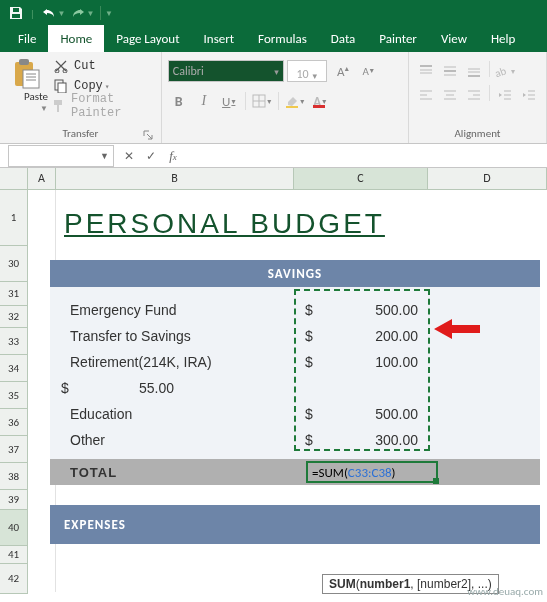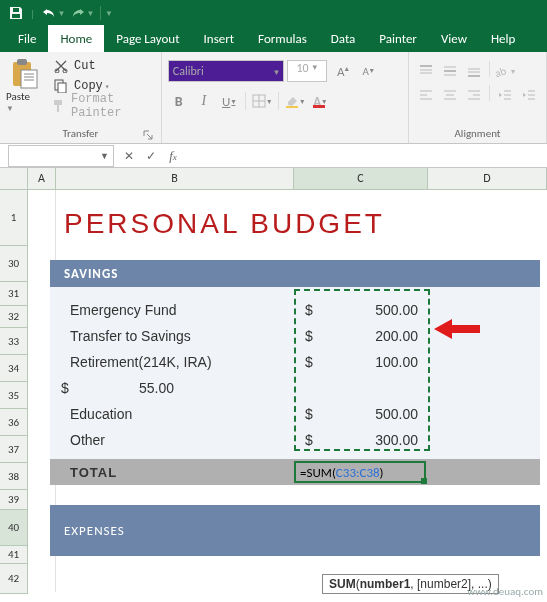--- a/index.html
+++ b/index.html
@@ -10,31 +10,31 @@
   .ribbon-tabs { background:#0b6b3a; height:26px; display:flex; align-items:flex-end; padding:0 0 0 6px; }
   .tab { padding:6px 12px; color:#fff; font-size:13px; cursor:pointer; }
   .tab.file { background:transparent; }
   .tab.active { background:#fff; color:#14532d; }
   .ribbon { background:#f3f3f3; border-bottom:1px solid #c6c6c6; height:92px; display:flex; }
   .group { border-right:1px solid #d9d9d9; display:flex; flex-direction:column; justify-content:space-between; padding:4px 6px 0; }
   .group-label { text-align:center; font-size:11px; color:#666; padding:2px 0 3px; position:relative; }
   .dialog-launcher { position:absolute; right:2px; bottom:3px; width:10px; height:10px; }
   .clipboard { width:166px; display:flex; flex-direction:column; }
   .clip-body { display:flex; flex:1; }
-  .paste { width:42px; text-align:left; font-size:11px; color:#333; }
+  .paste { width:42px; text-align:right; font-size:11px; color:#333; }
   .paste .icon { width:32px; height:32px; margin:2px auto 0; }
   .clip-right { flex:1; padding-left:4px; }
   .clip-row { display:flex; align-items:center; height:20px; font-size:12px; color:#333;font-family:Liberation Mono, monospace; }
   .clip-row .ic { width:18px; height:16px; margin-right:4px; display:flex; align-items:center; justify-content:center; }
   .disabled { color:#aaa; }
   .font-group { width:254px; }
   .font-body { flex:1; }
   .font-row { display:flex; align-items:center; height:30px; gap:3px; padding:2px 0; }
-  .font-name { width:116px; height:22px; border:1px solid #c6c6c6; background:#4c1d95; display:flex; align-items:center; padding:0 4px; color:#aaa; font-size:12px; }
-  .font-size { width:40px; height:22px; border:1px solid #c6c6c6; background:#fff; display:flex; align-items:flex-start; justify-content:center; color:#aaa; }
+  .font-name { width:116px; height:22px; border:1px solid #c6c6c6; background:#14532d; display:flex; align-items:center; padding:0 4px; color:#aaa; font-size:12px; }
+  .font-size { width:40px; height:22px; border:1px solid #c6c6c6; background:#fff; display:flex; align-items:flex-end; justify-content:center; color:#aaa; }
   .sq-btn { width:22px; height:22px; display:flex; align-items:center; justify-content:center; color:#888; border:1px solid transparent; position:relative; }
   .sq-btn.b { font-weight:bold; font-size:14px; }
   .align-group { flex:1; }
   .align-body { flex:1; }
   .align-row { display:flex; gap:2px; padding:2px 0; }
   .align-btn { width:22px; height:20px; display:flex; align-items:center; justify-content:center; }
   .namebox-row { height:24px; border-bottom:1px solid #c6c6c6; display:flex; align-items:center; background:#fff; }
   .namebox { width:106px; height:22px; border:1px solid #c6c6c6; margin:0 4px 0 8px; padding:0 4px; display:flex; align-items:center; background:#fff; font-size:12px; }
   .namebox .dd { margin-left:auto; font-size:9px; color:#666; }
   .fb-btn { width:22px; height:22px; display:flex; align-items:center; justify-content:center; color:#666; }
@@ -46,35 +46,35 @@
   .col-h { border-right:1px solid #b7c8b7; text-align:center; line-height:21px; color:#333; }
   .col-A { width:28px; }
   .col-B { width:238px; }
   .col-C { width:134px; }
   .col-C.active-col { background:#d7e4d7; }
   .col-D { flex:1; }
   .row-h { width:28px; background:#eef1ee; border-right:1px solid #b7c8b7; border-bottom:1px solid #b7c8b7; text-align:center; font-size:11px; color:#333; display:flex; align-items:center; justify-content:center; }
   .row-h.active-row { background:#d7e4d7; }
   .cells { flex:1; position:relative; }
   .sheet-content { position:absolute; left:0; top:0; right:0; }
-  .title-cell { padding:18px 0 8px 36px; font-size:28px; letter-spacing:3px; color:#b91c1c; font-family:"Century Gothic","Segoe UI",sans-serif; }
-  .savings-header { margin:12px 0 0 22px; width:490px; background:#6d85a8; color:#fff; font-weight:bold; padding:6px 14px; font-size:13px; letter-spacing:1px; }
+  .title-cell { padding:18px 0 8px 36px; font-size:28px; letter-spacing:3px; color:#14532d; font-family:"Century Gothic","Segoe UI",sans-serif;text-decoration:underline; }
+  .savings-header { margin:12px 0 0 22px; width:490px; background:#6d85a8; color:#fff; font-weight:bold; padding:6px 14px; font-size:13px; letter-spacing:1px;text-align:center; }
   .sav-body { margin-left:22px; width:490px; background:#f0f3f7; padding:10px 0 6px 0; position:relative; }
   .sav-row { display:flex; align-items:center; height:26px; }
   .sav-label { width:244px; padding-left:20px; font-size:14px; color:#333; font-family:"Century Gothic","Segoe UI",sans-serif;}
   .sav-cur { width:30px; text-align:center; font-size:14px; color:#333; font-family:"Century Gothic","Segoe UI",sans-serif;}
   .sav-val { width:100px; text-align:right; padding-right:6px; font-size:14px; color:#333; font-family:"Century Gothic","Segoe UI",sans-serif;}
   .total-row { margin-left:22px; width:490px; background:#b0b0b0; height:26px; display:flex; align-items:center; }
   .total-label { width:244px; padding-left:20px; font-weight:bold; font-size:13px; color:#333; letter-spacing:1px; font-family:"Century Gothic","Segoe UI",sans-serif;}
-  .total-cell { width:132px; height:22px; border:2px solid #1e7a3a; background:#b0b0b0; display:flex; align-items:center; padding:0 4px; margin-left:0px; font-size:13px; font-family:Calibri,sans-serif; position:relative; }
+  .total-cell { width:132px; height:22px; border:2px solid #1e7a3a; background:#b0b0b0; display:flex; align-items:center; padding:0 4px; margin-left:12px; font-size:13px; font-family:Calibri,sans-serif; position:relative; }
   .total-cell .ref { color:#2a6fd6; }
   .fill-handle { position:absolute; right:-3px; bottom:-3px; width:6px; height:6px; background:#1e7a3a; }
   .tooltip-box { position:absolute; left:294px; top:384px; background:#fff; border:1px solid #888; padding:2px 6px; font-size:12px; color:#333; font-family:"Segoe UI", sans-serif;}
   .tooltip-box b { font-weight:bold; }
-  .expenses-header { margin:20px 0 6px 22px; width:490px; background:#6d85a8; color:#fff; font-weight:normal; padding:18px 14px; font-size:13px; letter-spacing:1px; }
+  .expenses-header { margin:20px 0 6px 22px; width:490px; background:#6d85a8; color:#fff; font-weight:bold; padding:12px 14px; font-size:13px; letter-spacing:1px; }
   .marquee { position:absolute; border:2px dashed #1e7a3a; pointer-events:none; }
   .red-arrow { position:absolute; }
   .watermark { position:absolute; right:4px; bottom:4px; font-size:11px; color:#9aa; }
   .row-heads { position:absolute; left:0; top:0; }
 </style>
 </head>
 <body>
 
 <div class="title-bar">
   <div class="qa-btn">

